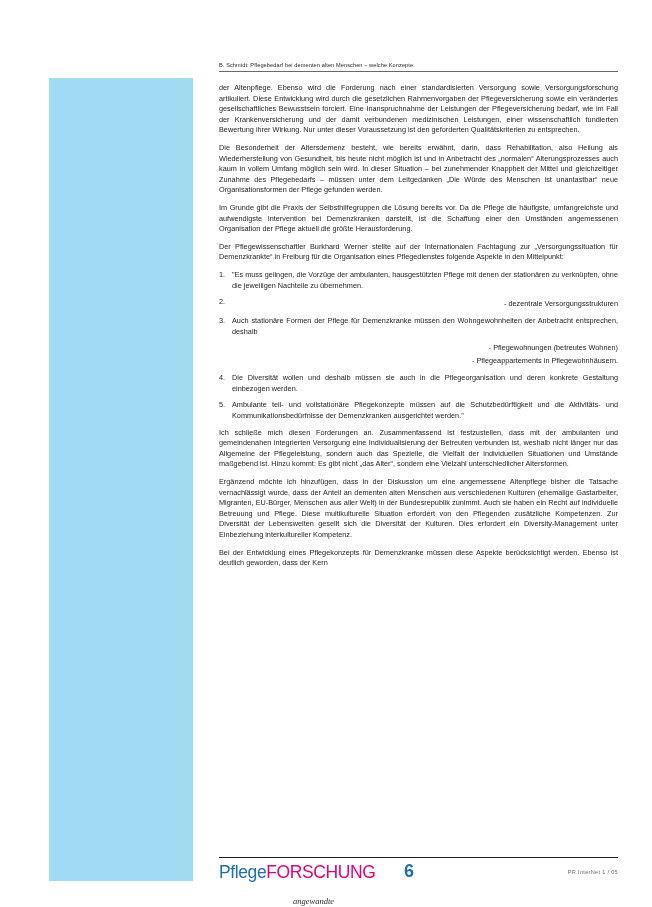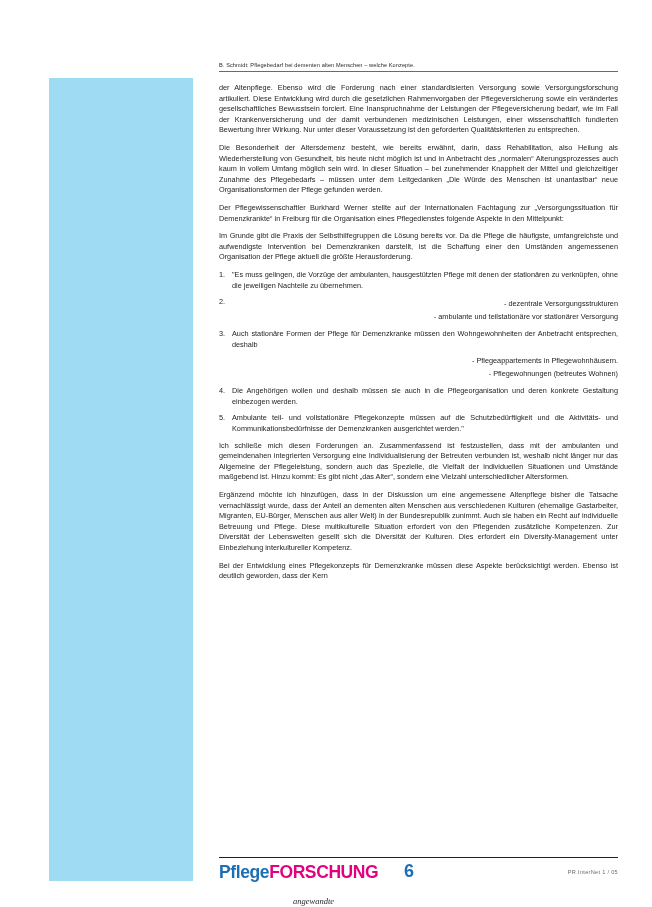--- a/index.html
+++ b/index.html
@@ -144,21 +144,21 @@
     left: 74px;
     top: -6px;
     font-family: "Liberation Serif", serif;
     font-style: italic;
     font-size: 8.5px;
     color: #2b2b2b;
     margin-top: 40px;
   }
   .brand-main {
     font-family: "Liberation Sans", sans-serif;
-    font-weight: bold;
+    font-weight: normal;
     font-size: 17.5px;
     letter-spacing: -0.4px;
   }
   .brand-main .b1 { color: #1b6fb4; }
   .brand-main .b2 { color: #e4007f; }
 
   .page-number {
     position: absolute;
     left: 185px;
     top: 1px;
@@ -184,46 +184,45 @@
 
   <div class="left-bar"></div>
   <div class="left-bar-inner"></div>
 
   <div class="running-head">B. Schmidt: Pflegebedarf bei dementen alten Menschen – welche Konzepte.</div>
 
   <div class="column">
 
     <p class="para">der Altenpflege. Ebenso wird die Forderung nach einer standardisierten Versorgung sowie Versorgungsforschung artikuliert. Diese Entwicklung wird durch die gesetzlichen Rahmenvorgaben der Pflegeversicherung sowie ein verändertes gesellschaftliches Bewusstsein forciert. Eine Inanspruchnahme der Leistungen der Pflegeversicherung bedarf, wie im Fall der Krankenversicherung und der damit verbundenen medizinischen Leistungen, einer wissenschaftlich fundierten Bewertung ihrer Wirkung. Nur unter dieser Voraussetzung ist den geforderten Qualitätskriterien zu entsprechen.</p>
     <p class="para">Die Besonderheit der Altersdemenz besteht, wie bereits erwähnt, darin, dass Rehabilitation, also Heilung als Wiederherstellung von Gesundheit, bis heute nicht möglich ist und in Anbetracht des „normalen“ Alterungsprozesses auch kaum in vollem Umfang möglich sein wird. In dieser Situation – bei zunehmender Knappheit der Mittel und gleichzeitiger Zunahme des Pflegebedarfs – müssen unter dem Leitgedanken „Die Würde des Menschen ist unantastbar“ neue Organisationsformen der Pflege gefunden werden.</p>
+    <p class="para">Im Grunde gibt die Praxis der Selbsthilfegruppen die Lösung bereits vor. Da die Pflege die häufigste, umfangreichste und aufwendigste Intervention bei Demenzkranken darstellt, ist die Schaffung einer den Umständen angemessenen Organisation der Pflege aktuell die größte Herausforderung.</p>
     <p class="para">Der Pflegewissenschaftler Burkhard Werner stellte auf der Internationalen Fachtagung zur „Versorgungssituation für Demenzkrankte“ in Freiburg für die Organisation eines Pflegedienstes folgende Aspekte in den Mittelpunkt:</p>
-    <p class="para">Im Grunde gibt die Praxis der Selbsthilfegruppen die Lösung bereits vor. Da die Pflege die häufigste, umfangreichste und aufwendigste Intervention bei Demenzkranken darstellt, ist die Schaffung einer den Umständen angemessenen Organisation der Pflege aktuell die größte Herausforderung.</p>
 
     <ol class="numlist">
       <li>
         <span class="num">1.</span>
         <span class="li-text">"Es muss gelingen, die Vorzüge der ambulanten, hausgestützten Pflege mit denen der stationären zu verknüpfen, ohne die jeweiligen Nachteile zu übernehmen.</span>
       </li>
       <li>
         <span class="num">2.</span>
         <ul class="sublist">
           <li>- dezentrale Versorgungsstrukturen</li>
-          <li>- ambulante und teilstationäre vor stationärer Versorgung</li>
         </ul>
       </li>
       <li>
         <span class="num">3.</span>
         <span class="li-text">Auch stationäre Formen der Pflege für Demenzkranke müssen den Wohngewohnheiten der Anbetracht entsprechen, deshalb</span>
         <ul class="sublist">
+          <li>- Pflegewohnungen (betreutes Wohnen)</li>
           <li>- Pflegeappartements in Pflegewohnhäusern.</li>
-          <li>- Pflegewohnungen (betreutes Wohnen)</li>
         </ul>
       </li>
       <li>
         <span class="num">4.</span>
-        <span class="li-text">Die Angehörigen wollen und deshalb müssen sie auch in die Pflegeorganisation und deren konkrete Gestaltung einbezogen werden.</span>
+        <span class="li-text">Die Diversität wollen und deshalb müssen sie auch in die Pflegeorganisation und deren konkrete Gestaltung einbezogen werden.</span>
       </li>
       <li>
         <span class="num">5.</span>
         <span class="li-text">Ambulante teil- und vollstationäre Pflegekonzepte müssen auf die Schutzbedürftigkeit und die Aktivitäts- und Kommunikationsbedürfnisse der Demenzkranken ausgerichtet werden."</span>
       </li>
     </ol>
 
     <p class="para">Ich schließe mich diesen Forderungen an. Zusammenfassend ist festzustellen, dass mit der ambulanten und gemeindenahen integrierten Versorgung eine Individualisierung der Betreuten verbunden ist, weshalb nicht länger nur das Allgemeine der Pflegeleistung, sondern auch das Spezielle, die Vielfalt der individuellen Situationen und Umstände maßgebend ist. Hinzu kommt: Es gibt nicht „das Alter“, sondern eine Vielzahl unterschiedlicher Altersformen.</p>
     <p class="para">Ergänzend möchte ich hinzufügen, dass in der Diskussion um eine angemessene Altenpflege bisher die Tatsache vernachlässigt wurde, dass der Anteil an dementen alten Menschen aus verschiedenen Kulturen (ehemalige Gastarbeiter, Migranten, EU-Bürger, Menschen aus aller Welt) in der Bundesrepublik zunimmt. Auch sie haben ein Recht auf individuelle Betreuung und Pflege. Diese multikulturelle Situation erfordert von den Pflegenden zusätzliche Kompetenzen. Zur Diversität der Lebenswelten gesellt sich die Diversität der Kulturen.  Dies erfordert ein Diversity-Management unter Einbeziehung interkultureller Kompetenz.</p>
     <p class="para">Bei der Entwicklung eines Pflegekonzepts für Demenzkranke müssen diese Aspekte berücksichtigt werden. Ebenso ist deutlich geworden, dass der Kern</p>

